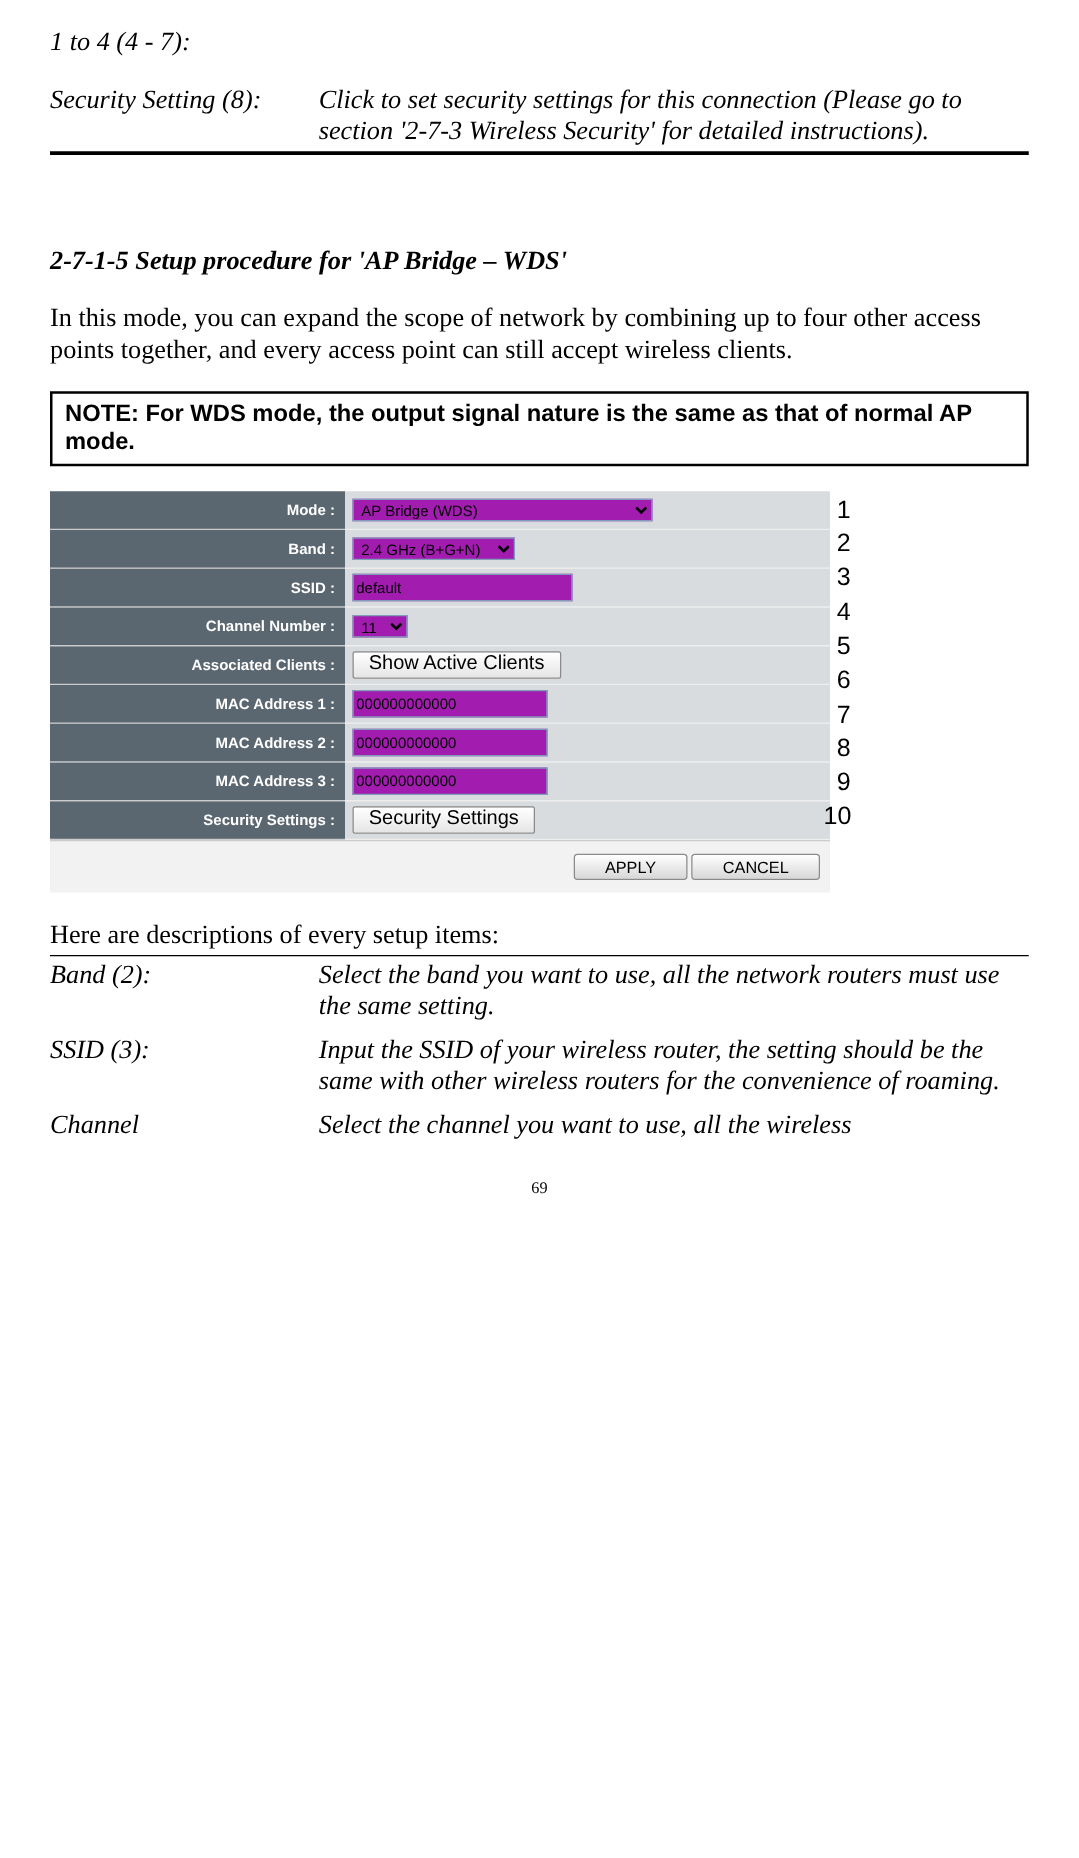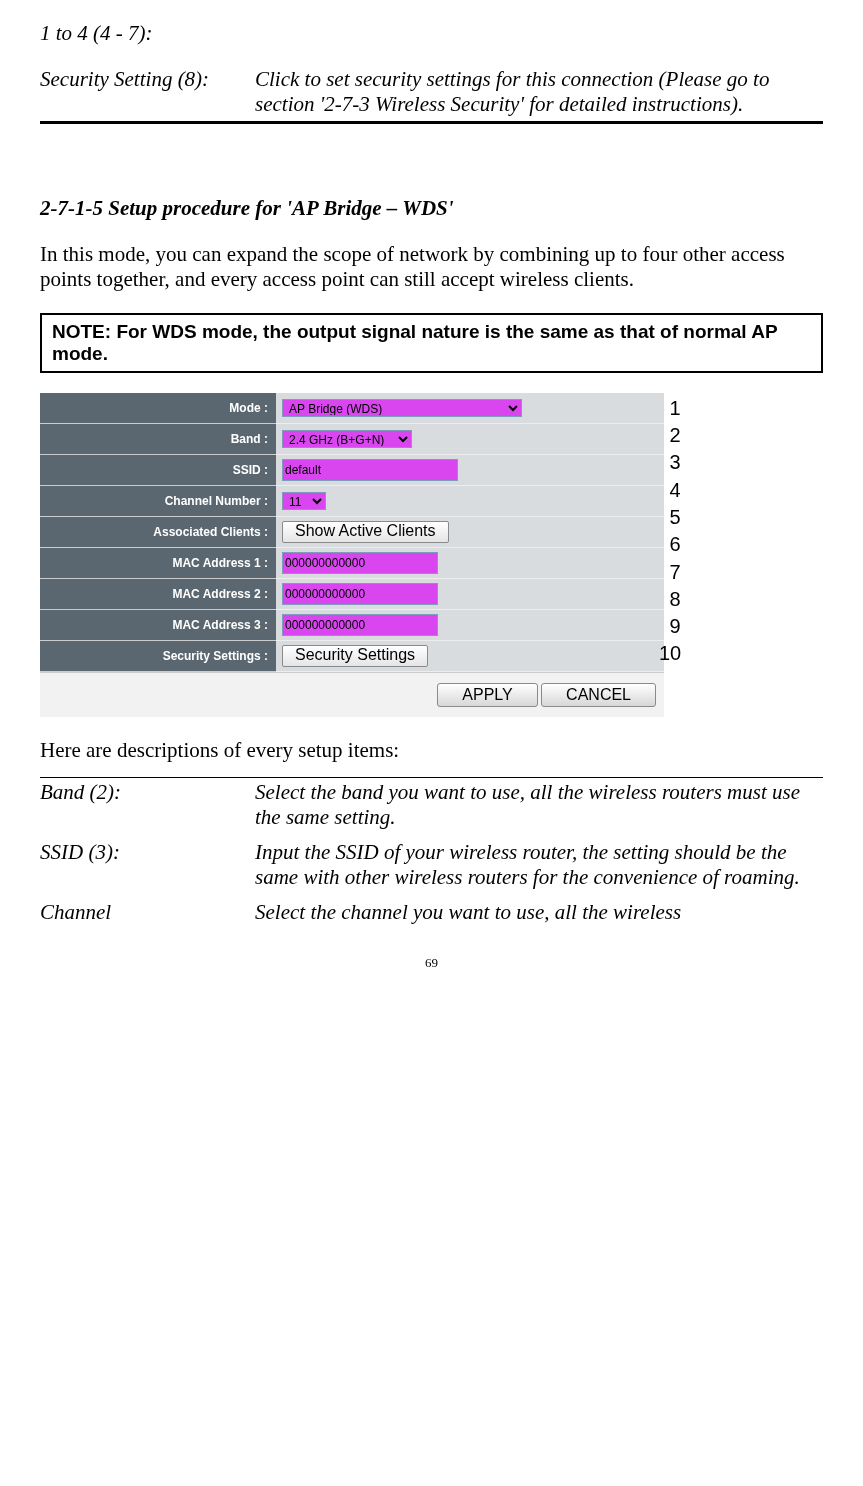--- a/index.html
+++ b/index.html
@@ -52,21 +52,21 @@
 .ui-value-cell {
   background: #d9dcde;
   padding: 2px 6px;
   border-bottom: 1px solid #eee;
   height: 22px;
 }
 select, input[type=text] {
   font-family: Tahoma, Arial, sans-serif;
   font-size: 12px;
   border: 1px solid #7f9db9;
-  background: #d946ef;
+  background: #a21caf;
   padding: 1px 2px;
   height: 18px;
 }
 .btn {
   display: inline-block;
   border: 1px solid #8a8a8a;
   border-radius: 2px;
   background: linear-gradient(#fff,#e5e5e5);
   padding: 1px 12px;
   font-family: Tahoma, Arial, sans-serif;
@@ -74,21 +74,21 @@
   height: 18px;
   line-height: 16px;
 }
 .btn-action {
   display: inline-block;
   border: 1px solid #8a8a8a;
   border-radius: 3px;
   background: linear-gradient(#fff,#d7d7d7);
   padding: 2px 24px;
   font-family: Tahoma, Arial, sans-serif;
-  font-size: 16px;
+  font-size: 13px;
 }
 .ui-footer {
   background: #f2f2f2;
   text-align: right;
   padding: 10px 8px;
   border-top: 1px solid #ccc;
 }
 .ann {
   position: absolute;
   font-family: Arial, sans-serif;
@@ -195,26 +195,26 @@
   <span class="ann" style="top:58px;  left:620px;">3</span>
   <span class="ann" style="top:86px;  left:620px;">4</span>
   <span class="ann" style="top:113px; left:620px;">5</span>
   <span class="ann" style="top:140px; left:620px;">6</span>
   <span class="ann" style="top:168px; left:620px;">7</span>
   <span class="ann" style="top:195px; left:620px;">8</span>
   <span class="ann" style="top:222px; left:620px;">9</span>
   <span class="ann" style="top:249px; left:615px;">10</span>
 </div>
 
-<p style="margin-bottom:14px;">Here are descriptions of every setup items:</p>
+<p style="margin-bottom:4px;">Here are descriptions of every setup items:</p>
 <hr class="hr-thin">
 
 <div class="def-row">
   <div class="def-term">Band (2):</div>
-  <div class="def-desc">Select the band you want to use, all the wireless routers must use the same setting.</div>
+  <div class="def-desc">Select the band you want to use, all the network routers must use the same setting.</div>
 </div>
 <p style="height:6px;margin:0;"></p>
 <div class="def-row">
   <div class="def-term">SSID (3):</div>
   <div class="def-desc">Input the SSID of your wireless router, the setting should be the same with other wireless routers for the convenience of roaming.</div>
 </div>
 <p style="height:6px;margin:0;"></p>
 <div class="def-row">
   <div class="def-term">Channel</div>
   <div class="def-desc">Select the channel you want to use, all the wireless</div>

